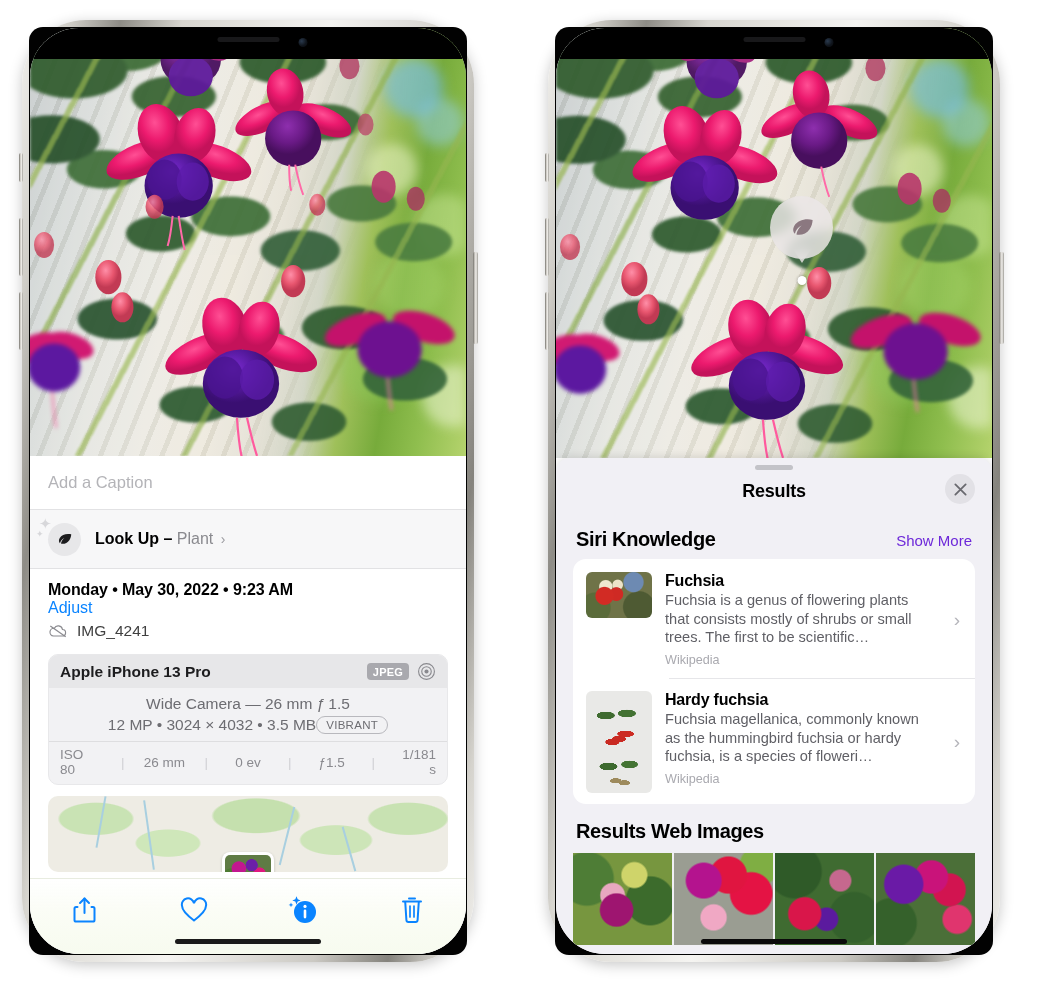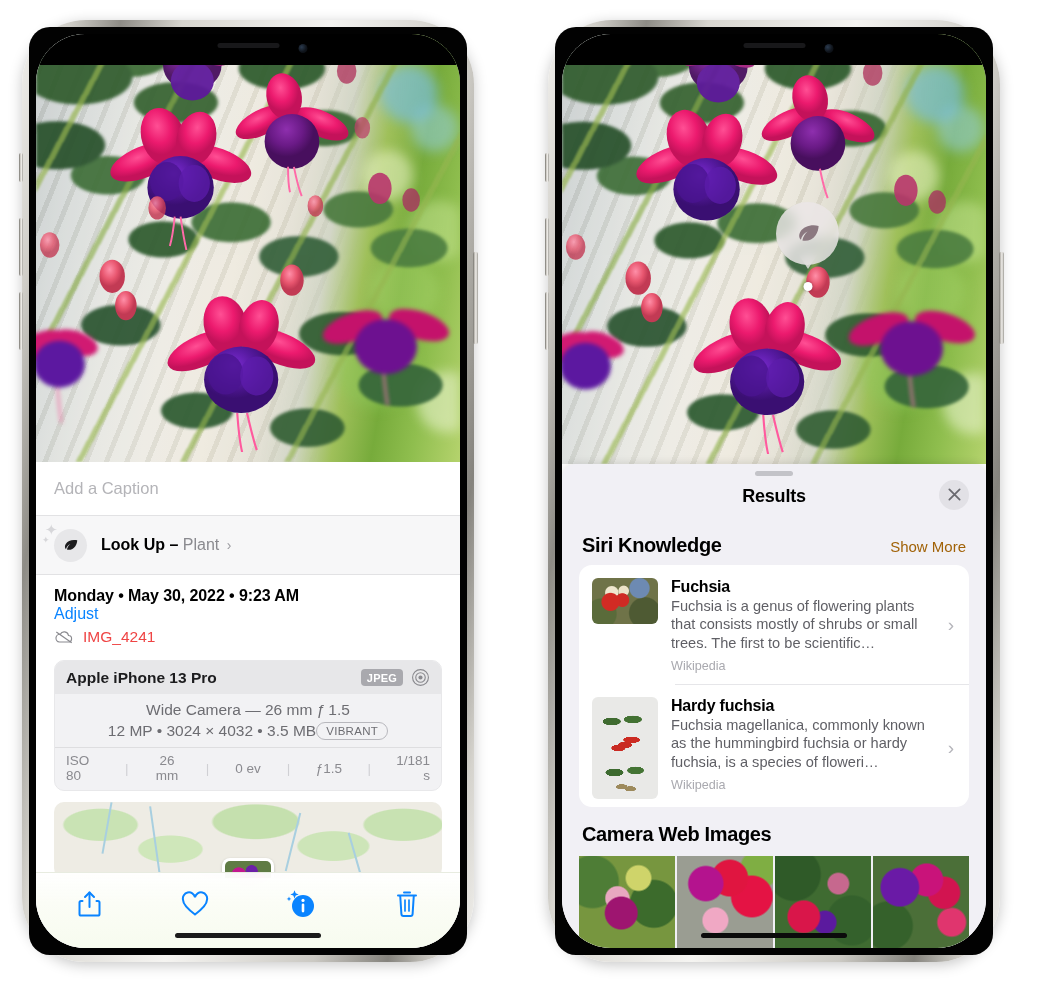--- a/index.html
+++ b/index.html
@@ -17,23 +17,23 @@
     position: absolute;
     width: 452px; height: 942px;
     border-radius: 64px;
     background: linear-gradient(100deg,#f3f2ef 0%,#cfcdc7 8%,#8e8c86 16%,#d8d6d0 26%,#f5f4f1 50%,#cbc9c3 74%,#85837d 86%,#d5d3cd 94%,#f2f1ee 100%);
     padding: 7px;
     box-shadow: 0 3px 14px rgba(0,0,0,.22);
   }
   .phone-inner {
     position: relative;
     width: 100%; height: 100%;
-    border-radius: 21px;
+    border-radius: 14px;
     background: #020202;
-    padding: 7px;
+    padding: 1px;
   }
   .screen {
     position: relative;
     width: 100%; height: 100%;
     border-radius: 49px;
     overflow: hidden;
     background: #fff;
   }
   #phone-left  { left: 22px;  top: 20px; }
   #phone-right { left: 548px; top: 20px; }
@@ -194,21 +194,21 @@
   .lookup-badge .sp2 { left: -12px; top: 7px; font-size: 9px; }
   .lookup-text { font-size: 16px; color: #000; font-weight: 700; }
   .lookup-text .sub { font-weight: 400; color: #8a8a8f; }
   .lookup-text .chev { color: #9b9ba0; font-weight: 400; margin-left: 3px; font-size: 14px; }
 
   .meta-block { padding: 12px 18px 10px; background: #fff; border-top: .5px solid #e2e2e4; }
   .meta-line1 { display: flex; align-items: baseline; justify-content: space-between; flex-direction: column; }
   .meta-date { font-size: 16px; font-weight: 700; color: #000; letter-spacing: -.1px; }
   .meta-adjust { font-size: 16px; color: #0a84ff; }
   .meta-line2 { display: flex; align-items: center; gap: 9px; margin-top: 5px; }
-  .meta-file { font-size: 15.5px; color: #ef4444; }
+  .meta-file { font-size: 15.5px; color: #404040; }
 
   .camcard {
     margin: 4px 18px 0; border-radius: 10px; overflow: hidden;
     background: #f2f2f4; border: .5px solid #e8e8ea;
   }
   .camcard-head {
     display: flex; align-items: center; justify-content: space-between;
     padding: 7px 11px; background: #e7e7e9;
   }
   .camcard-head .title { font-size: 15.5px; font-weight: 700; color: #1c1c1e; }
@@ -293,21 +293,21 @@
     position: absolute; right: 17px; top: 4px;
     width: 30px; height: 30px; border-radius: 50%;
     background: #e2e1e6; display: flex; align-items: center; justify-content: center;
     border: none; cursor: pointer;
   }
   .sec-head {
     display: flex; align-items: baseline; justify-content: space-between;
     padding: 16px 20px 8px;
   }
   .sec-title { font-size: 20px; font-weight: 700; color: #000; letter-spacing: -.35px; }
-  .sec-more { font-size: 15px; color: #a16207; }
+  .sec-more { font-size: 15px; color: #6d28d9; }
 
   .know-card {
     margin: 0 17px; background: #fff; border-radius: 13px; overflow: hidden;
   }
   .know-row { display: flex; gap: 13px; padding: 13px 13px 11px; align-items: flex-start; position: relative; }
   .know-row + .know-row::before {
     content:""; position: absolute; left: 96px; right: 0; top: 0; height: .5px; background: #e6e6e9;
   }
   .know-thumb { width: 66px; flex: 0 0 66px; border-radius: 6px; overflow: hidden; }
   .kt1 {
@@ -761,21 +761,21 @@
               <div class="know-main">
                 <div class="know-title">Hardy fuchsia</div>
                 <div class="know-desc">Fuchsia magellanica, commonly known as the hummingbird fuchsia or hardy fuchsia, is a species of floweri…</div>
                 <div class="know-src">Wikipedia</div>
               </div>
               <div class="know-chev">›</div>
             </div>
           </div>
 
           <div class="sec-head" style="padding-bottom:6px">
-            <span class="sec-title">Camera Web Images</span>
+            <span class="sec-title">Results Web Images</span>
           </div>
 
           <div class="sim-strip">
             <div class="sim-img sim1"></div>
             <div class="sim-img sim2"></div>
             <div class="sim-img sim3"></div>
             <div class="sim-img sim4"></div>
           </div>
         </div>
 

